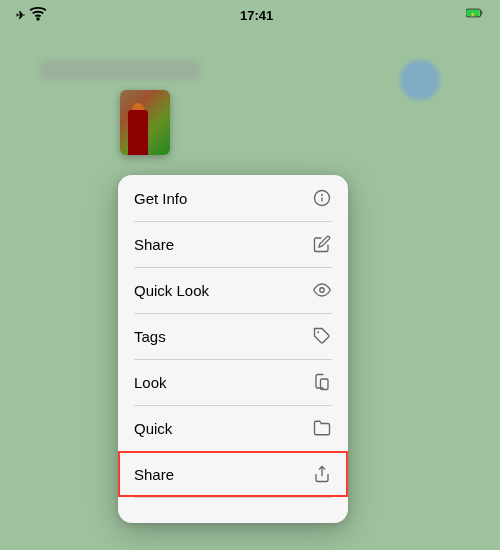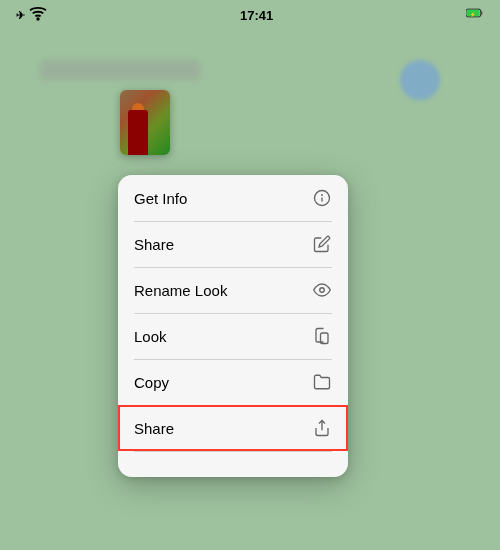--- a/index.html
+++ b/index.html
@@ -228,42 +228,51 @@
     <span class="menu-item-icon">
       <svg viewBox="0 0 24 24" fill="none" stroke="#666" stroke-width="1.8">
         <path d="M11 4H4a2 2 0 0 0-2 2v14a2 2 0 0 0 2 2h14a2 2 0 0 0 2-2v-7"></path>
         <path d="M18.5 2.5a2.121 2.121 0 0 1 3 3L12 15l-4 1 1-4 9.5-9.5z"></path>
       </svg>
     </span>
   </div>
 
 
   <div class="menu-item">
-    <span class="menu-item-label">Rename Look</span>
+    <span class="menu-item-label">Quick Look</span>
     <span class="menu-item-icon">
       <svg viewBox="0 0 24 24" fill="none" stroke="#666" stroke-width="1.8">
         <path d="M1 12s4-8 11-8 11 8 11 8-4 8-11 8-11-8-11-8z"></path>
         <circle cx="12" cy="12" r="3"></circle>
       </svg>
     </span>
   </div>
 
+  <div class="menu-item">
+    <span class="menu-item-label">Tags</span>
+    <span class="menu-item-icon">
+      <svg viewBox="0 0 24 24" fill="none" stroke="#666" stroke-width="1.8">
+        <path d="M20.59 13.41l-7.17 7.17a2 2 0 0 1-2.83 0L2 12V2h10l8.59 8.59a2 2 0 0 1 0 2.82z"></path>
+        <line x1="7" y1="7" x2="7.01" y2="7" stroke-width="2.5" stroke-linecap="round"></line>
+      </svg>
+    </span>
+  </div>
 
   <div class="menu-item">
     <span class="menu-item-label">Look</span>
     <span class="menu-item-icon">
       <svg viewBox="0 0 24 24" fill="none" stroke="#666" stroke-width="1.8">
         <path d="M14 2H6a2 2 0 0 0-2 2v14a2 2 0 0 0 2 2h8"></path>
         <rect x="10" y="8" width="10" height="14" rx="2"></rect>
       </svg>
     </span>
   </div>
 
   <div class="menu-item">
-    <span class="menu-item-label">Copy</span>
+    <span class="menu-item-label">Quick</span>
     <span class="menu-item-icon">
       <svg viewBox="0 0 24 24" fill="none" stroke="#666" stroke-width="1.8">
         <path d="M22 19a2 2 0 0 1-2 2H4a2 2 0 0 1-2-2V5a2 2 0 0 1 2-2h5l2 3h9a2 2 0 0 1 2 2z"></path>
       </svg>
     </span>
   </div>
 
   <div class="menu-item share-highlighted" style="position:relative;">
     <div class="share-highlight-border"></div>
     <span class="menu-item-label">Share</span>

